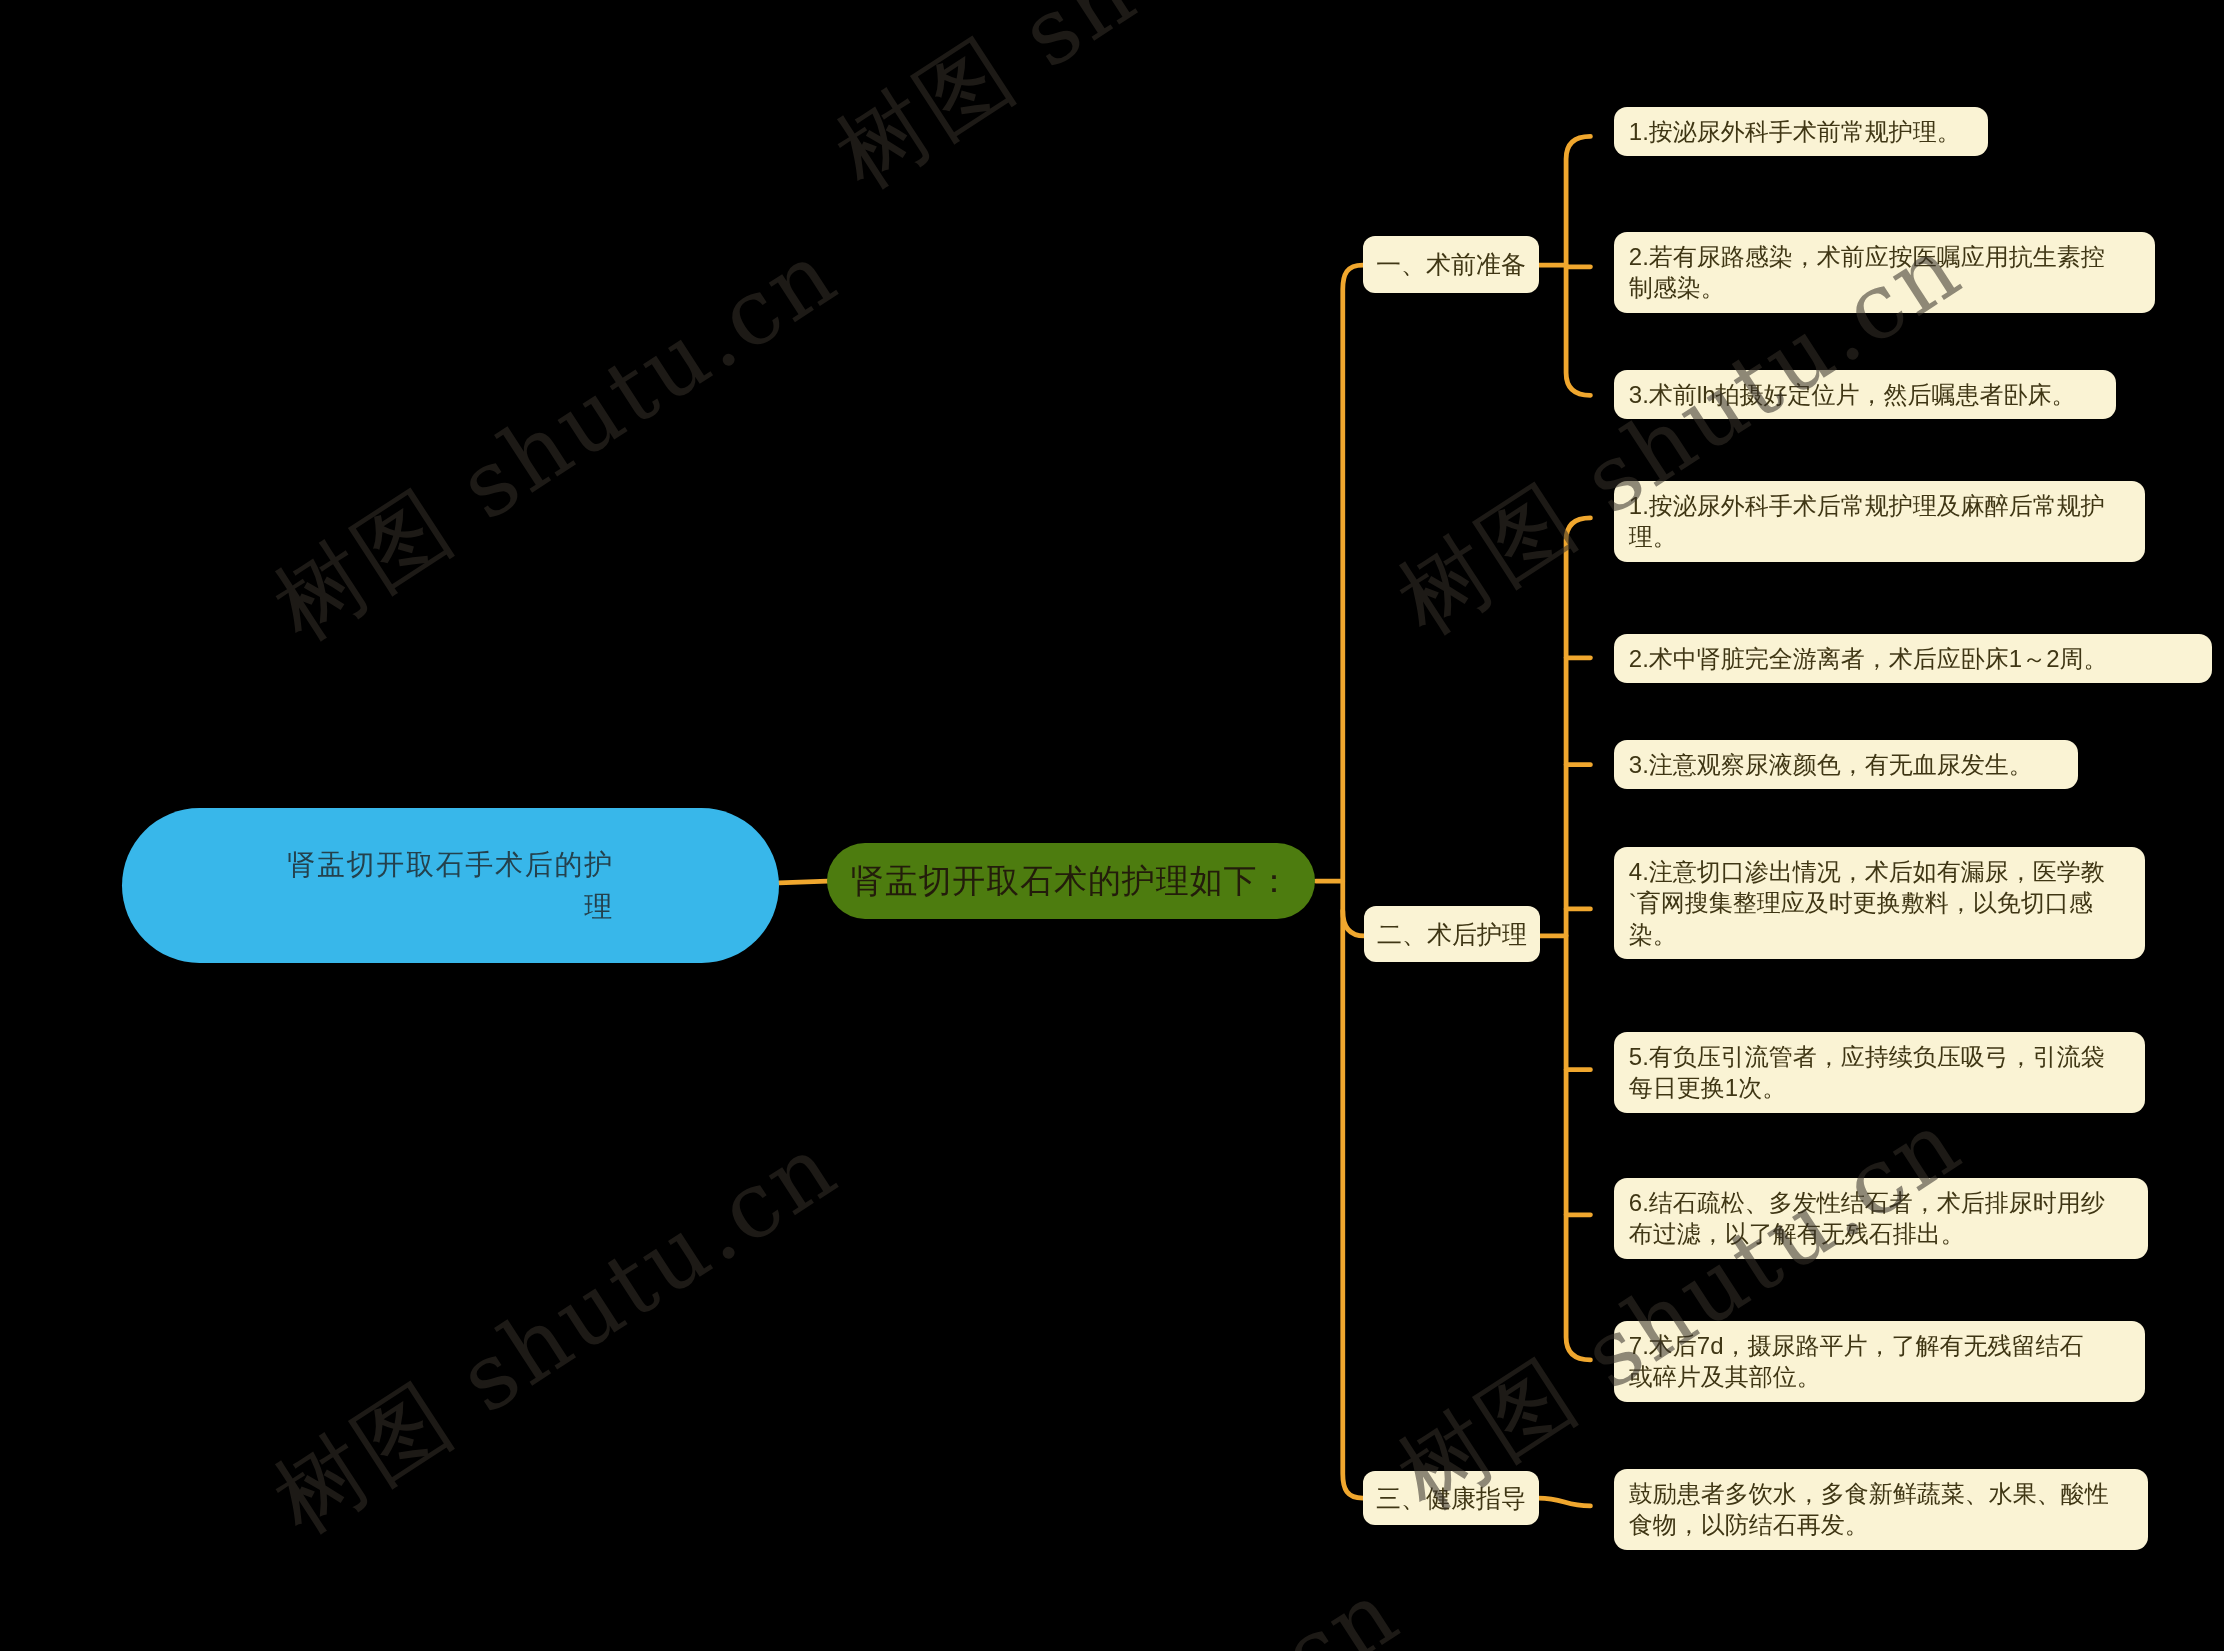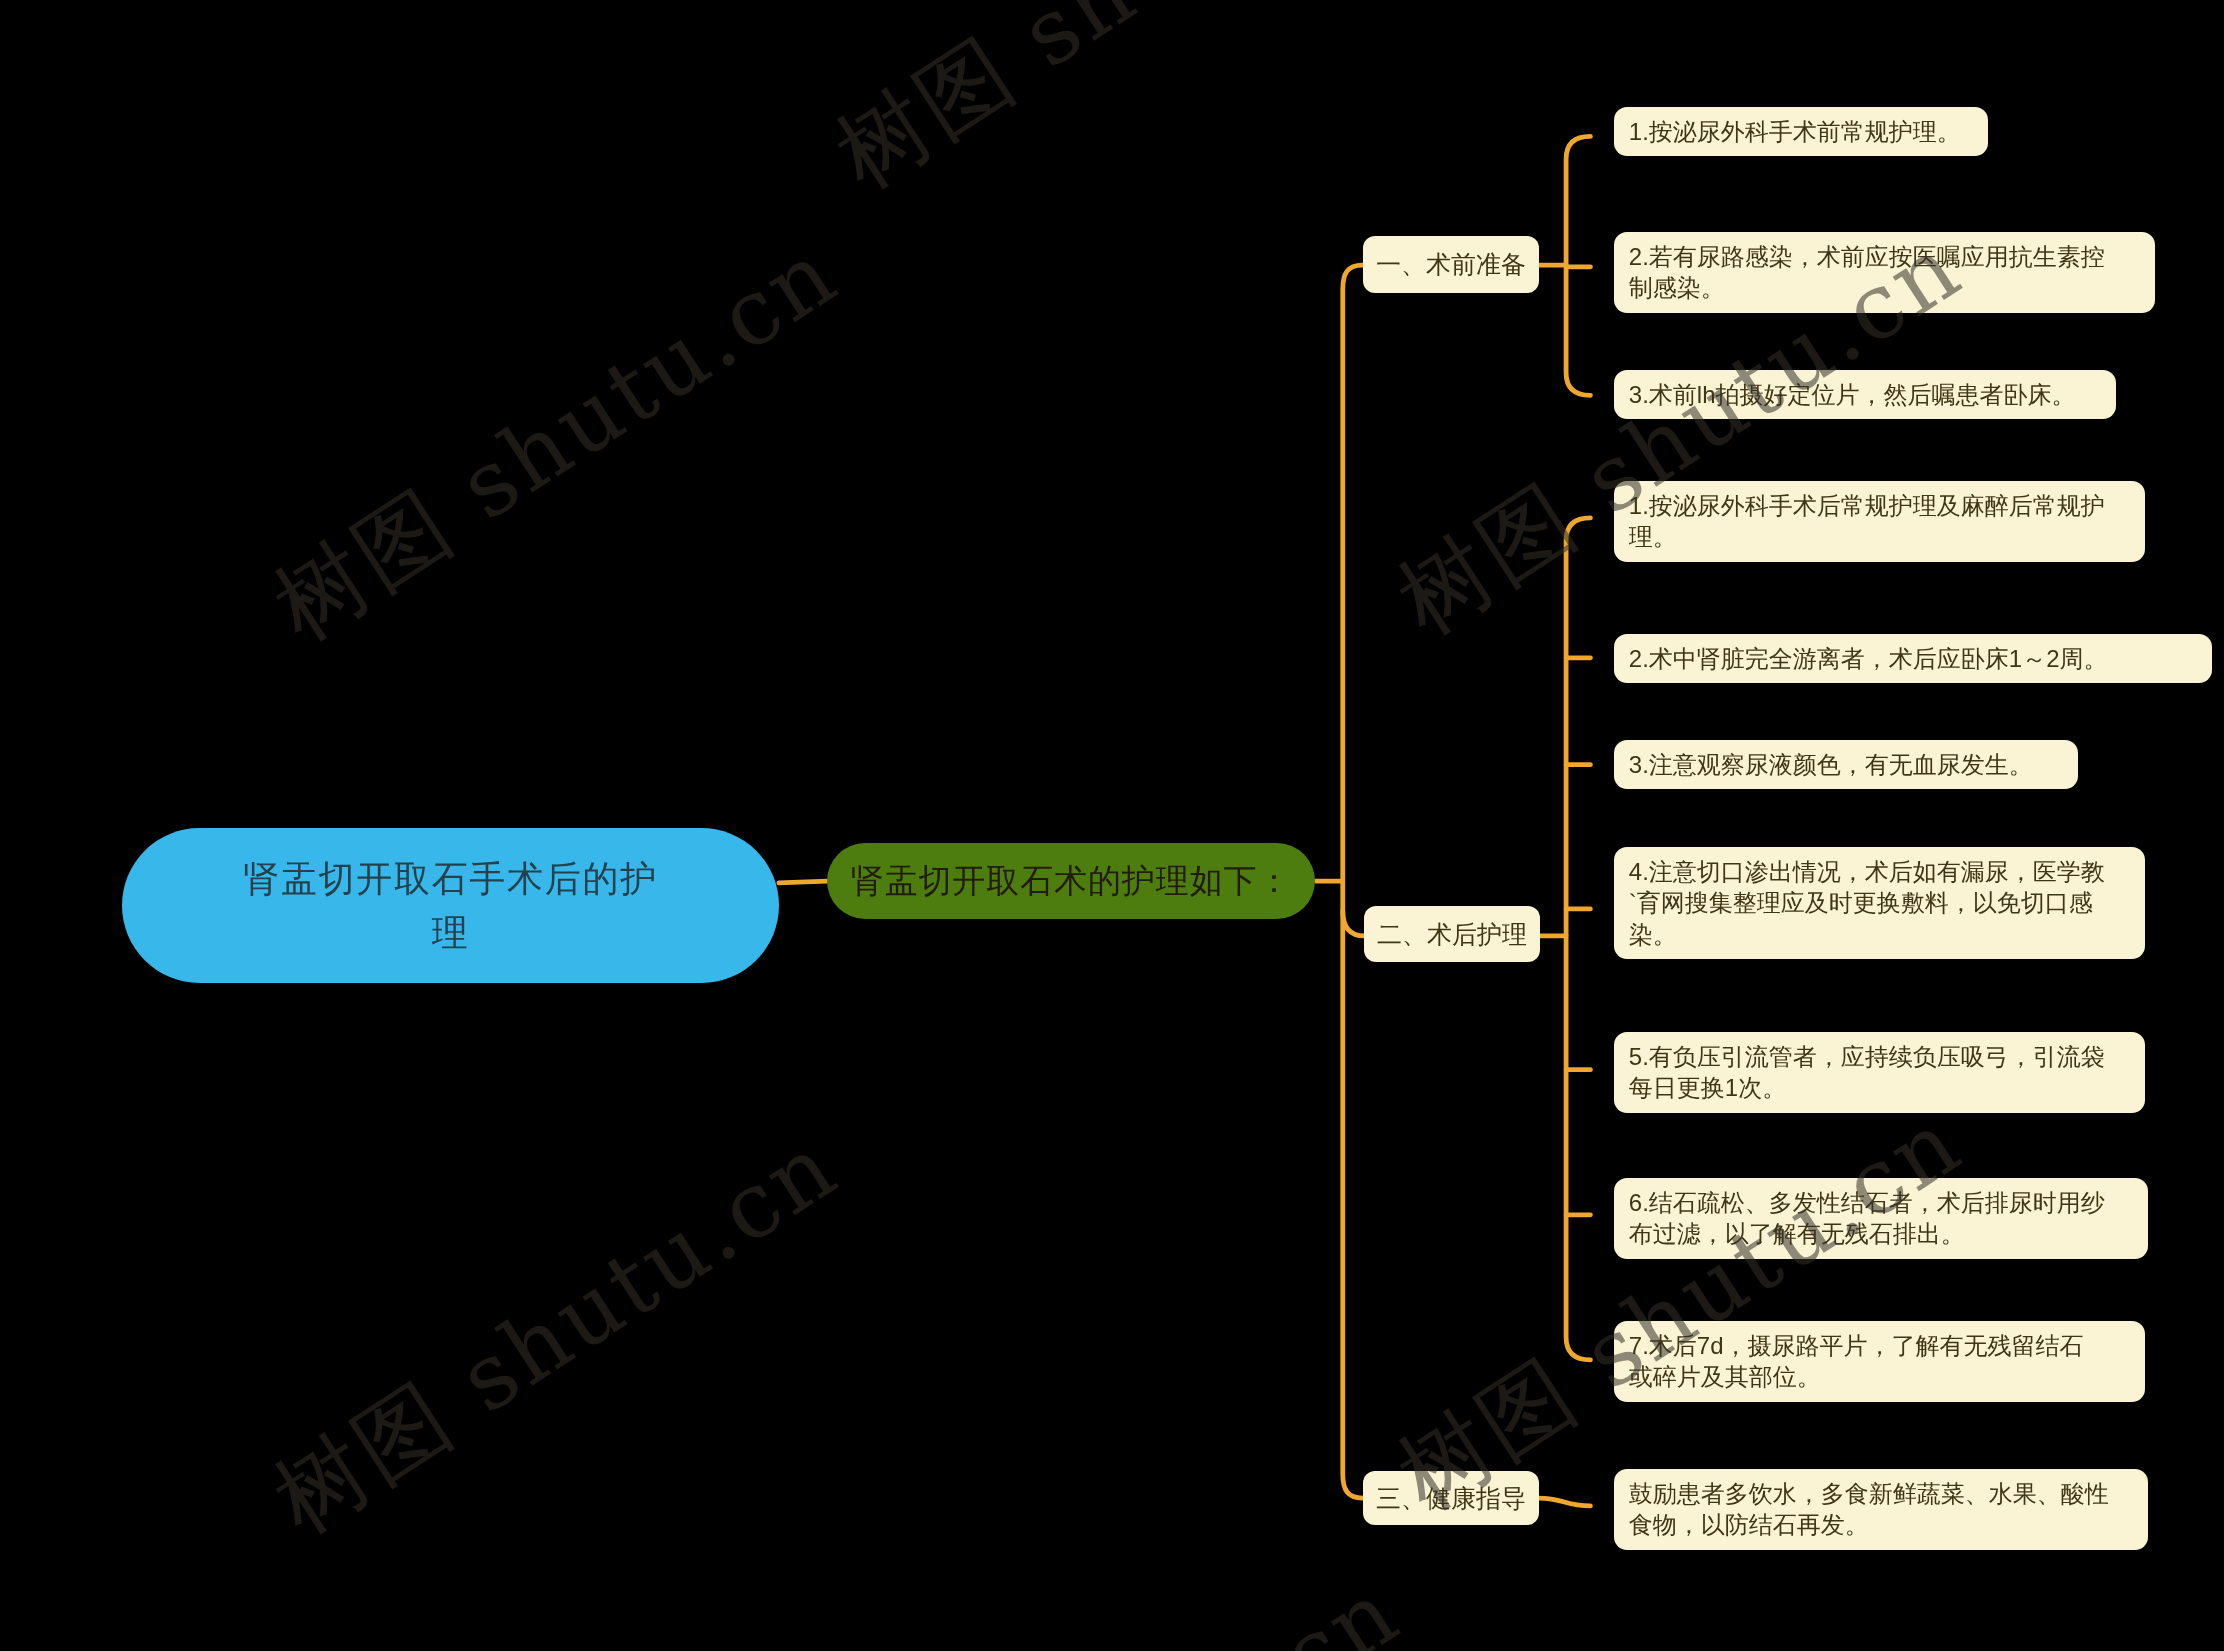--- a/index.html
+++ b/index.html
@@ -6,24 +6,23 @@
   .canvas{
     position:relative;width:2225px;height:1651px;background:#000;
     overflow:hidden;
     font-family:"Liberation Sans",sans-serif;
   }
   .connectors{position:absolute;left:0;top:0;z-index:1;}
   .node{position:absolute;box-sizing:border-box;white-space:pre-wrap;z-index:2;}
   .root{
     left:122px;top:808px;width:657px;height:155px;
     background:#38B7EA;border-radius:78px;color:#24414d;
-    font-size:36px;letter-spacing:1.7px;line-height:1.5;
-    display:flex;align-items:center;justify-content:center;text-align:center;
+    font-size:28px;letter-spacing:1.7px;line-height:1.5;
+    display:flex;align-items:center;justify-content:center;text-align:right;
     padding:0 52px;
-    margin-top:20px;
   }
   .hub{
     left:827px;top:843px;width:488px;height:76px;
     background:#4d7c0f;border-radius:39px;color:#231c0b;
     font-size:33px;letter-spacing:0.9px;
     display:flex;align-items:center;justify-content:center;text-align:center;
   }
   .blabel{
     background:#FAF3D4;border-radius:12px;color:#3F3614;
     font-size:25px;display:flex;align-items:center;justify-content:center;

